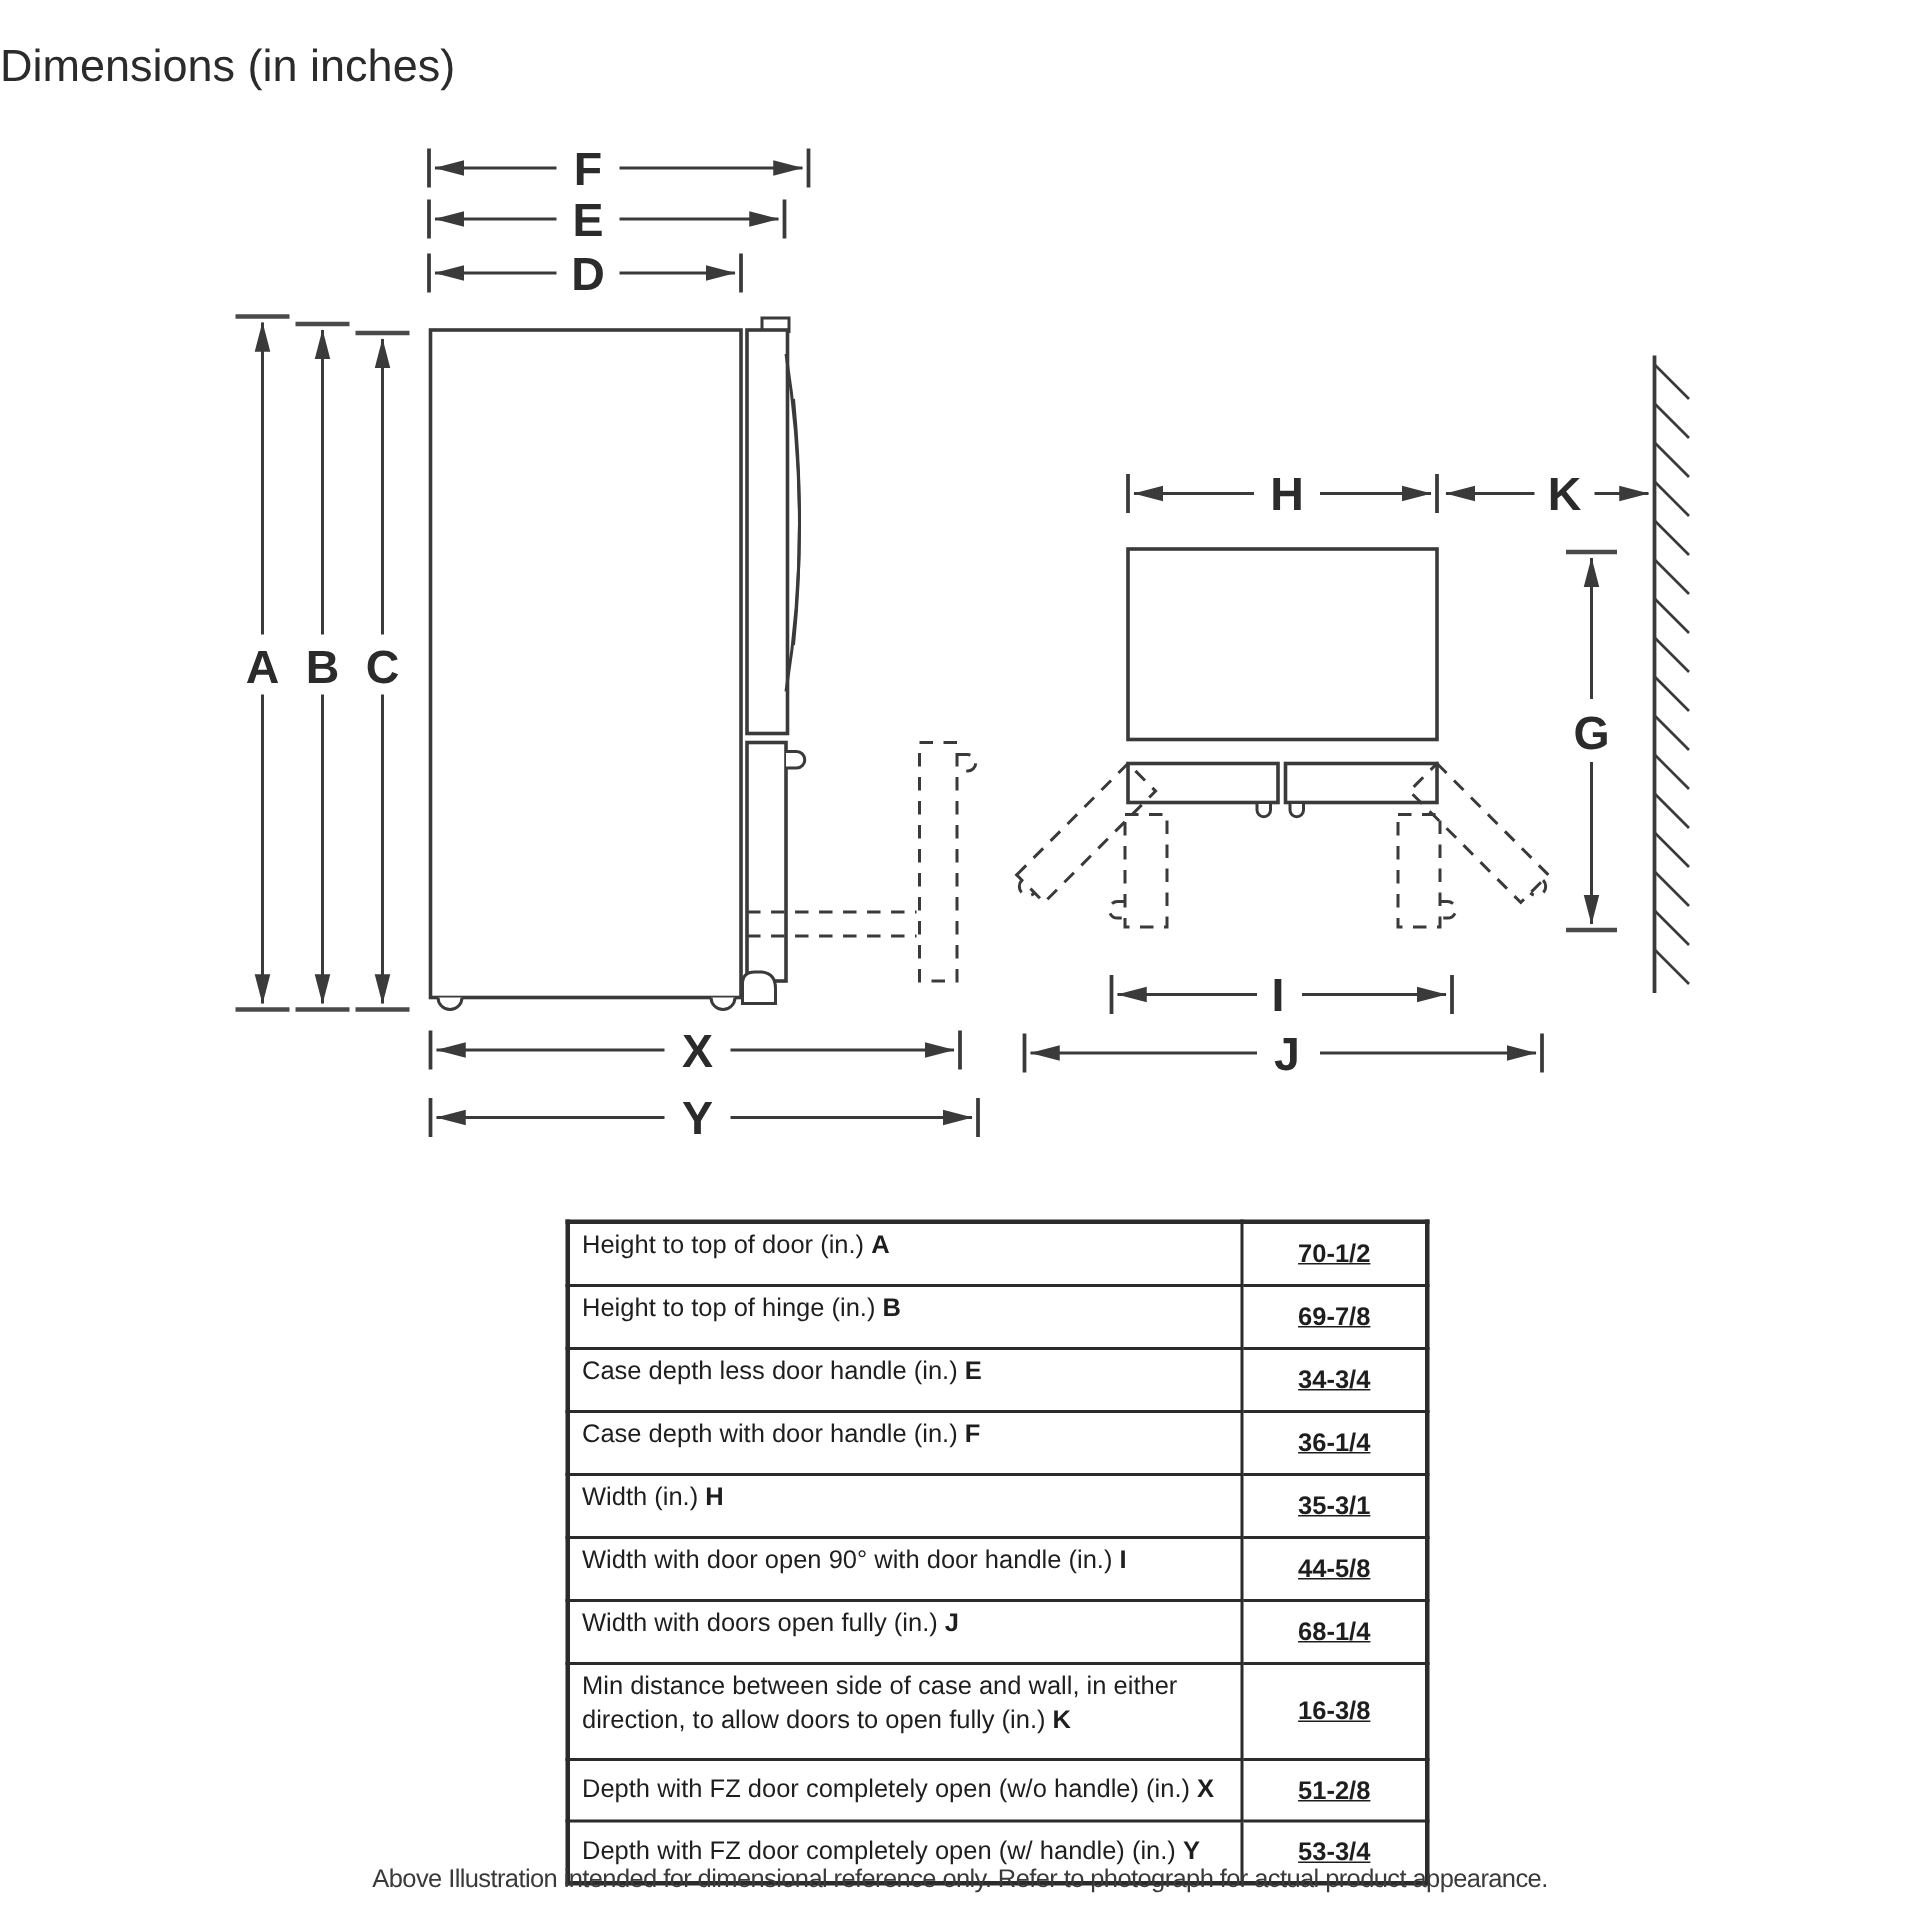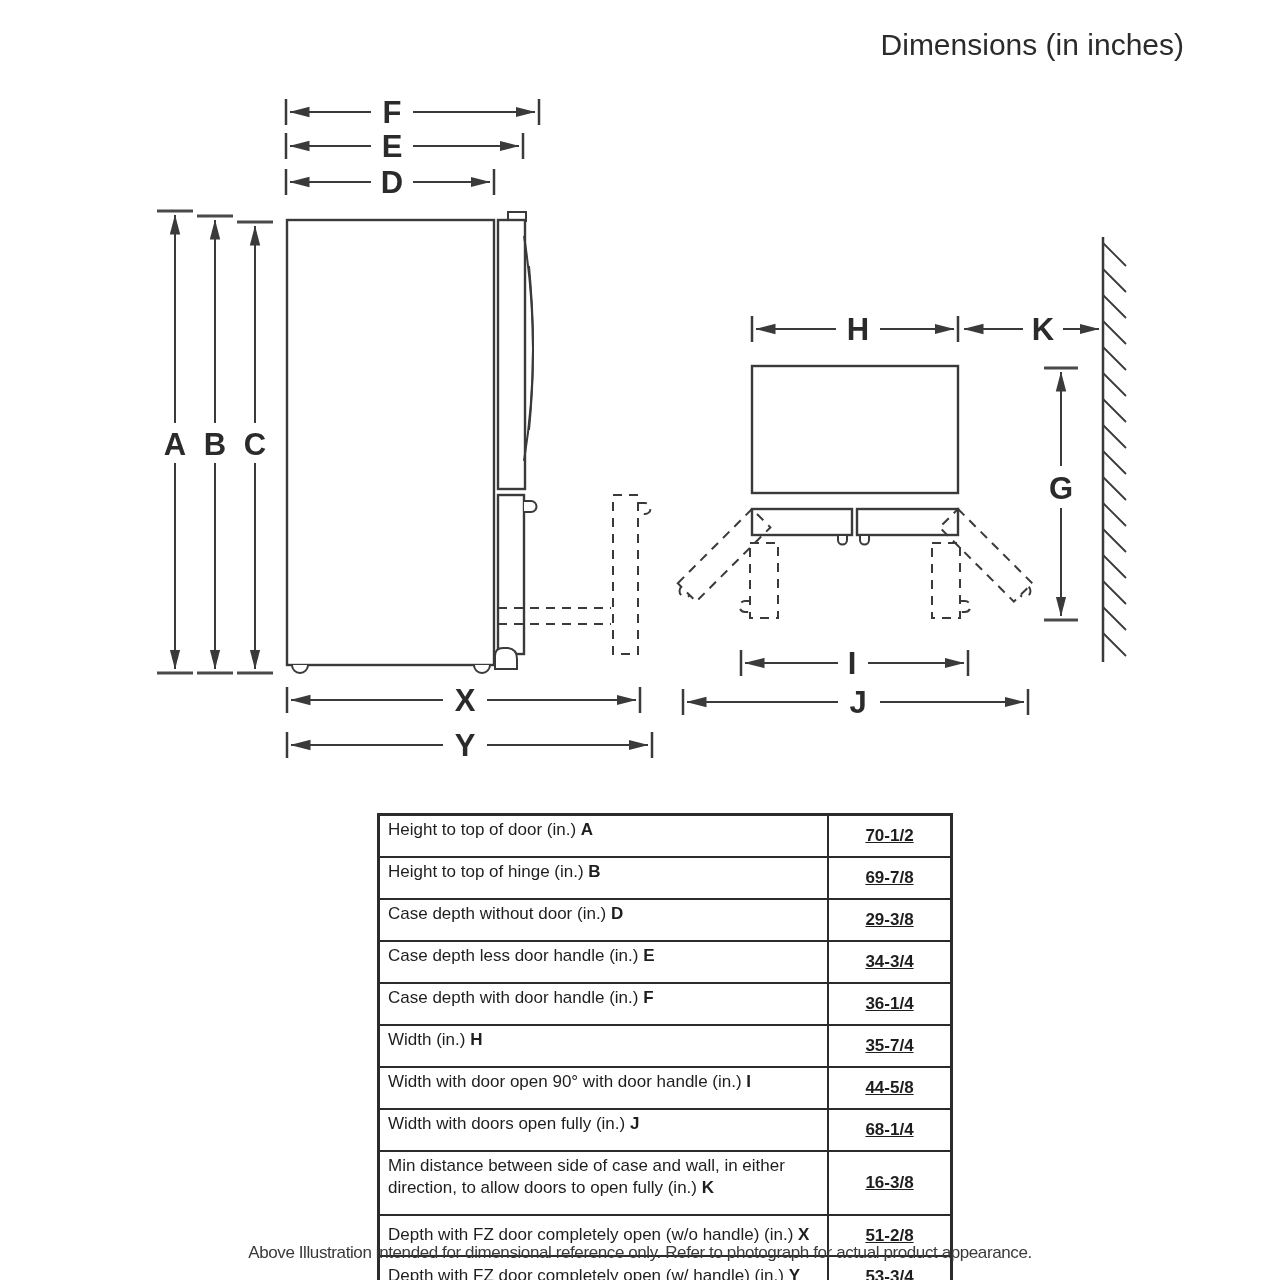--- a/index.html
+++ b/index.html
@@ -1,18 +1,18 @@
 <!DOCTYPE html>
 <html><head>
 <meta charset="utf-8">
 <style>
   html,body{margin:0;padding:0;background:#fff;}
   .page{position:relative;width:1280px;height:1280px;background:#ffffff;overflow:hidden;
         font-family:"Liberation Sans",sans-serif;color:#2b2b2b;}
-  .title{position:absolute;top:28px;left:0;width:1184px;text-align:right;
+  .title{position:absolute;top:28px;left:0;width:1184px;text-align:left;
          font-size:30px;font-weight:400;color:#2b2b2b;}
   svg{position:absolute;top:0;left:0;}
   svg text{font-family:"Liberation Sans",sans-serif;font-weight:bold;font-size:31px;fill:#2b2b2b;}
   .dims-table{position:absolute;left:377px;top:813px;width:518px;border-collapse:collapse;
               border:3px solid #2b2b2b;table-layout:fixed;}
   .dims-table td{border:2px solid #2b2b2b;font-size:17px;color:#1e1e1e;vertical-align:middle;}
   .dims-table td.lbl{width:433px;padding:3px 6px 14px 8px;text-align:left;line-height:1.35;}
   .dims-table td.val{width:85px;padding:3px 18px;text-align:center;font-weight:bold;white-space:nowrap;text-decoration:underline;}
   .dims-table tr:nth-last-child(-n+2) td{padding-top:8px;padding-bottom:8px;}
   .footer{position:absolute;top:1243px;left:0;width:1280px;text-align:center;
@@ -195,34 +195,30 @@
     <tbody>
         <tr>
           <td class="lbl"><span>Height to top of door (in.) </span><b>A</b></td>
           <td class="val">70-1/2</td>
         </tr>
         <tr>
           <td class="lbl"><span>Height to top of hinge (in.) </span><b>B</b></td>
           <td class="val">69-7/8</td>
         </tr>
         <tr>
-          <td class="lbl"><span>Case depth without door (in.) </span><b>D</b></td>
-          <td class="val">29-3/8</td>
-        </tr>
-        <tr>
           <td class="lbl"><span>Case depth less door handle (in.) </span><b>E</b></td>
           <td class="val">34-3/4</td>
         </tr>
         <tr>
           <td class="lbl"><span>Case depth with door handle (in.) </span><b>F</b></td>
           <td class="val">36-1/4</td>
         </tr>
         <tr>
           <td class="lbl"><span>Width (in.) </span><b>H</b></td>
-          <td class="val">35-7/4</td>
+          <td class="val">35-3/1</td>
         </tr>
         <tr>
           <td class="lbl"><span>Width with door open 90° with door handle (in.) </span><b>I</b></td>
           <td class="val">44-5/8</td>
         </tr>
         <tr>
           <td class="lbl"><span>Width with doors open fully (in.) </span><b>J</b></td>
           <td class="val">68-1/4</td>
         </tr>
         <tr>

